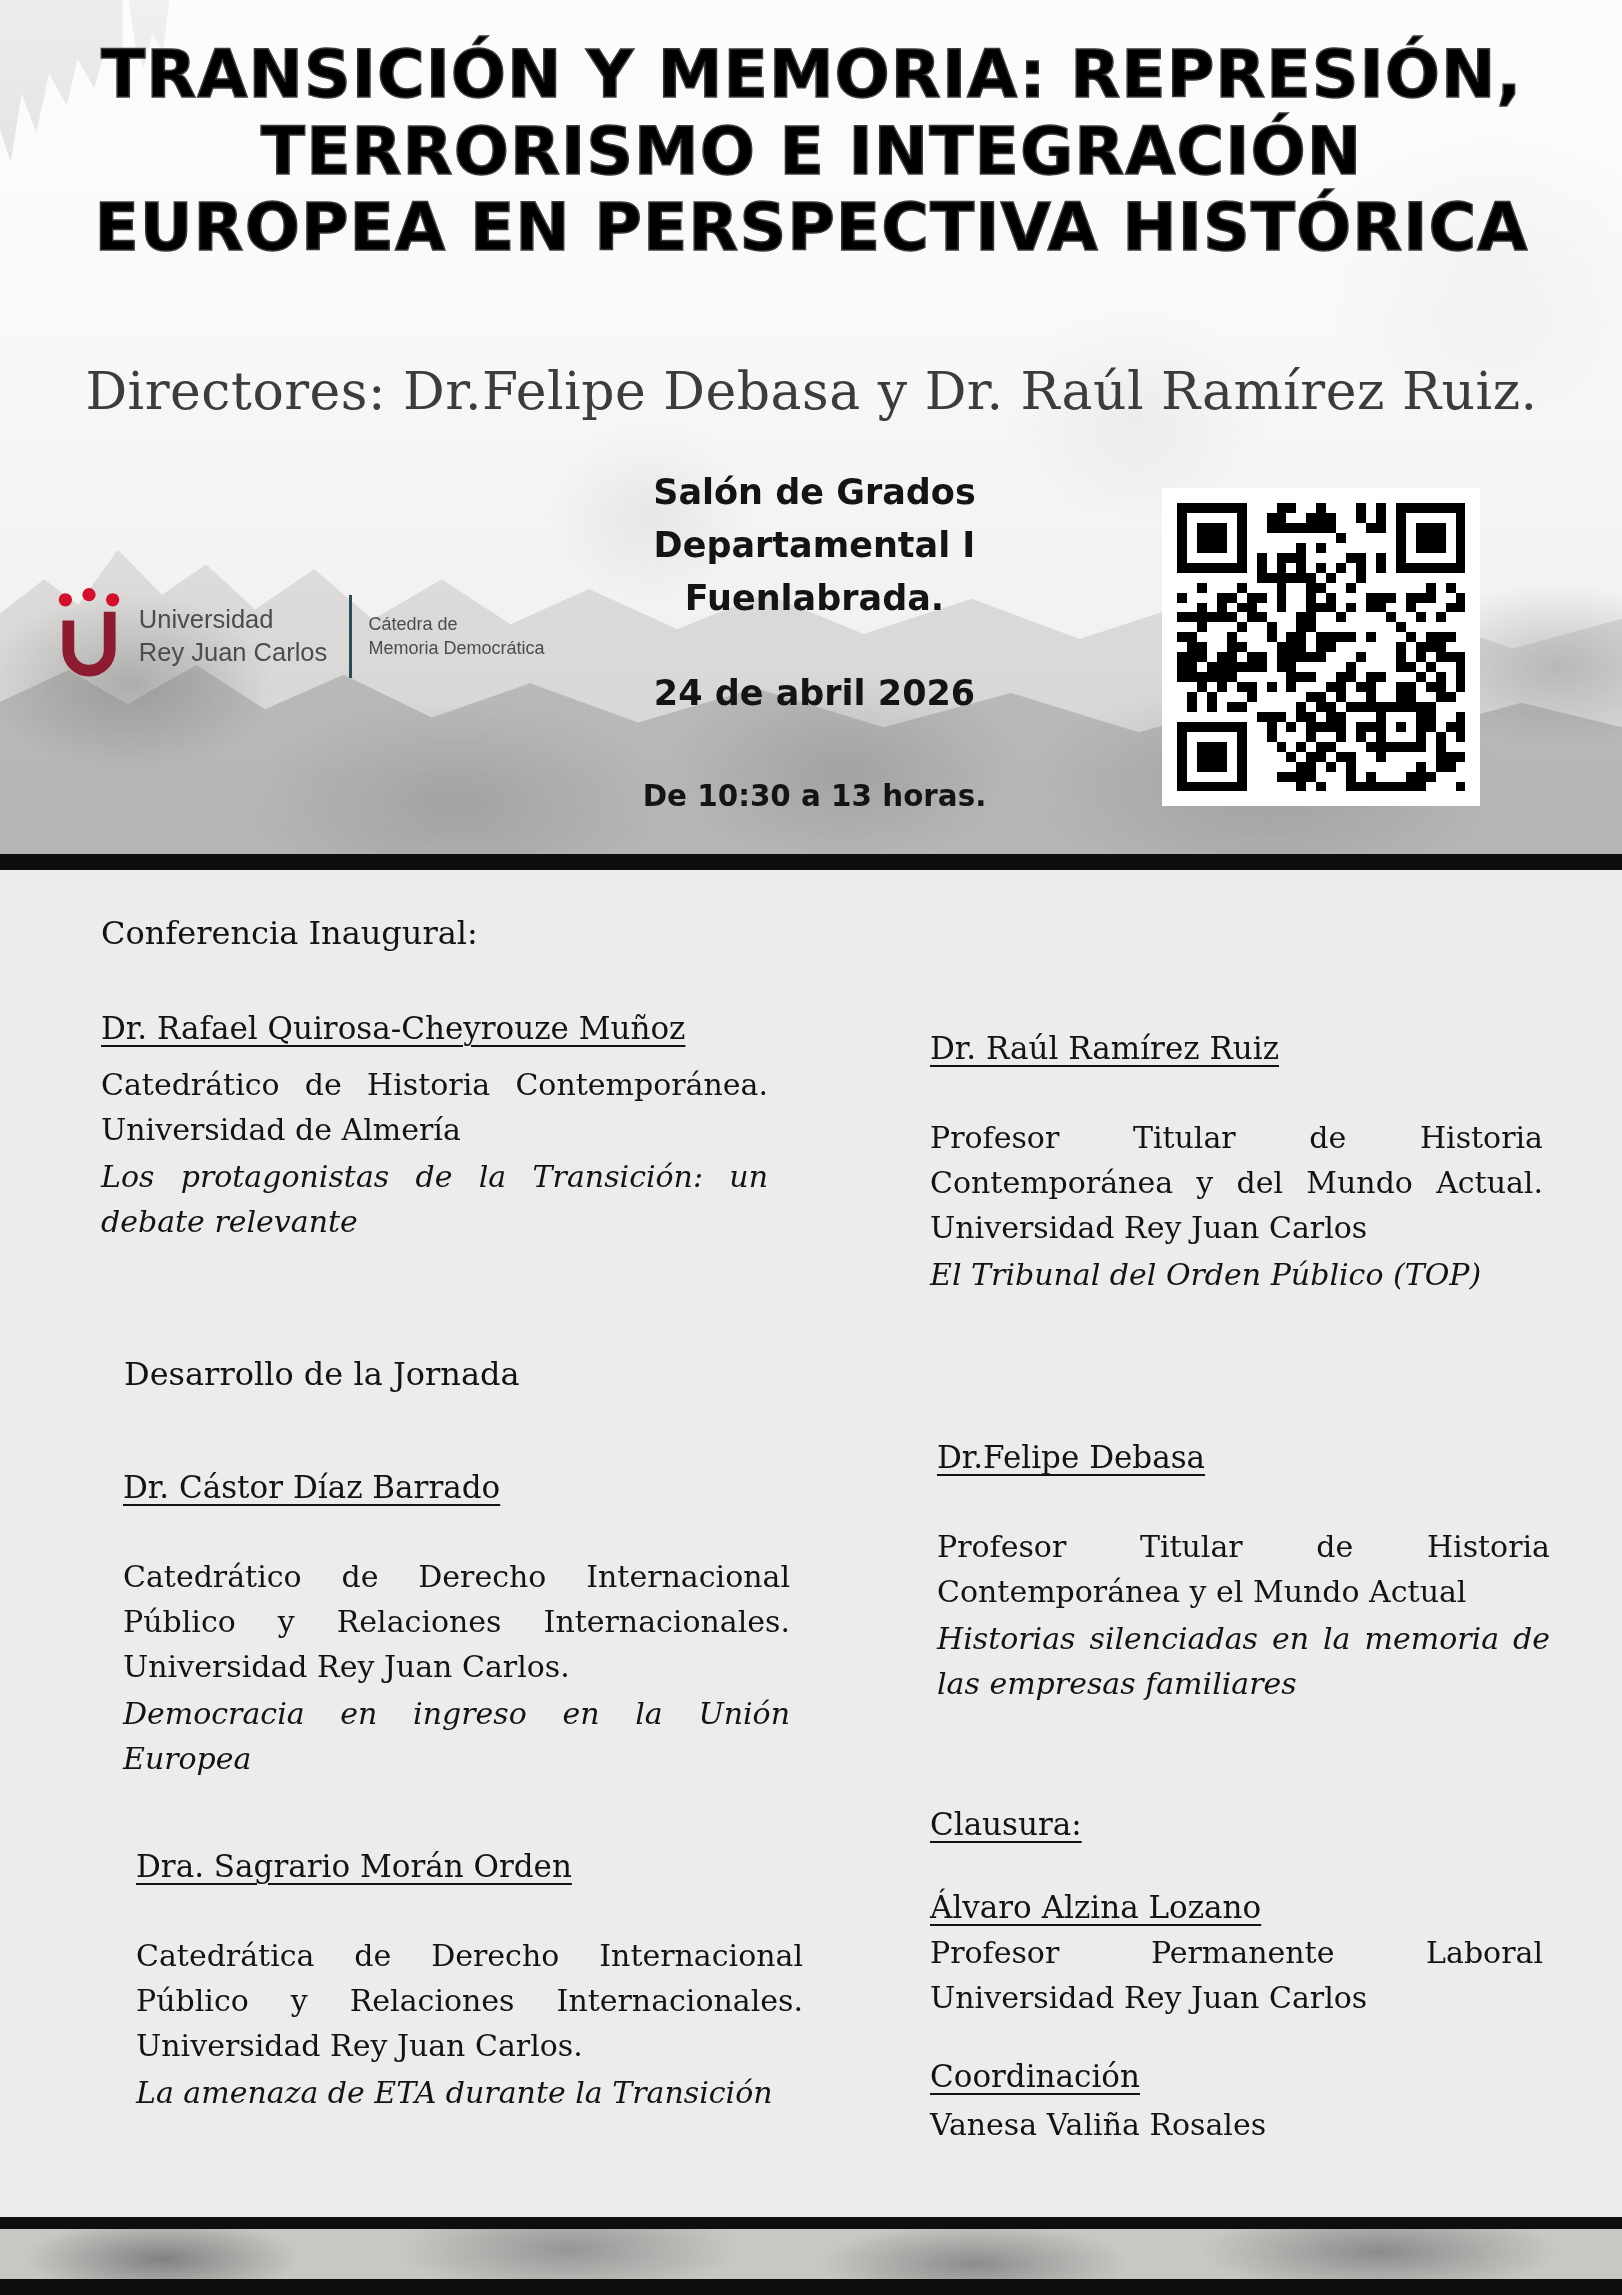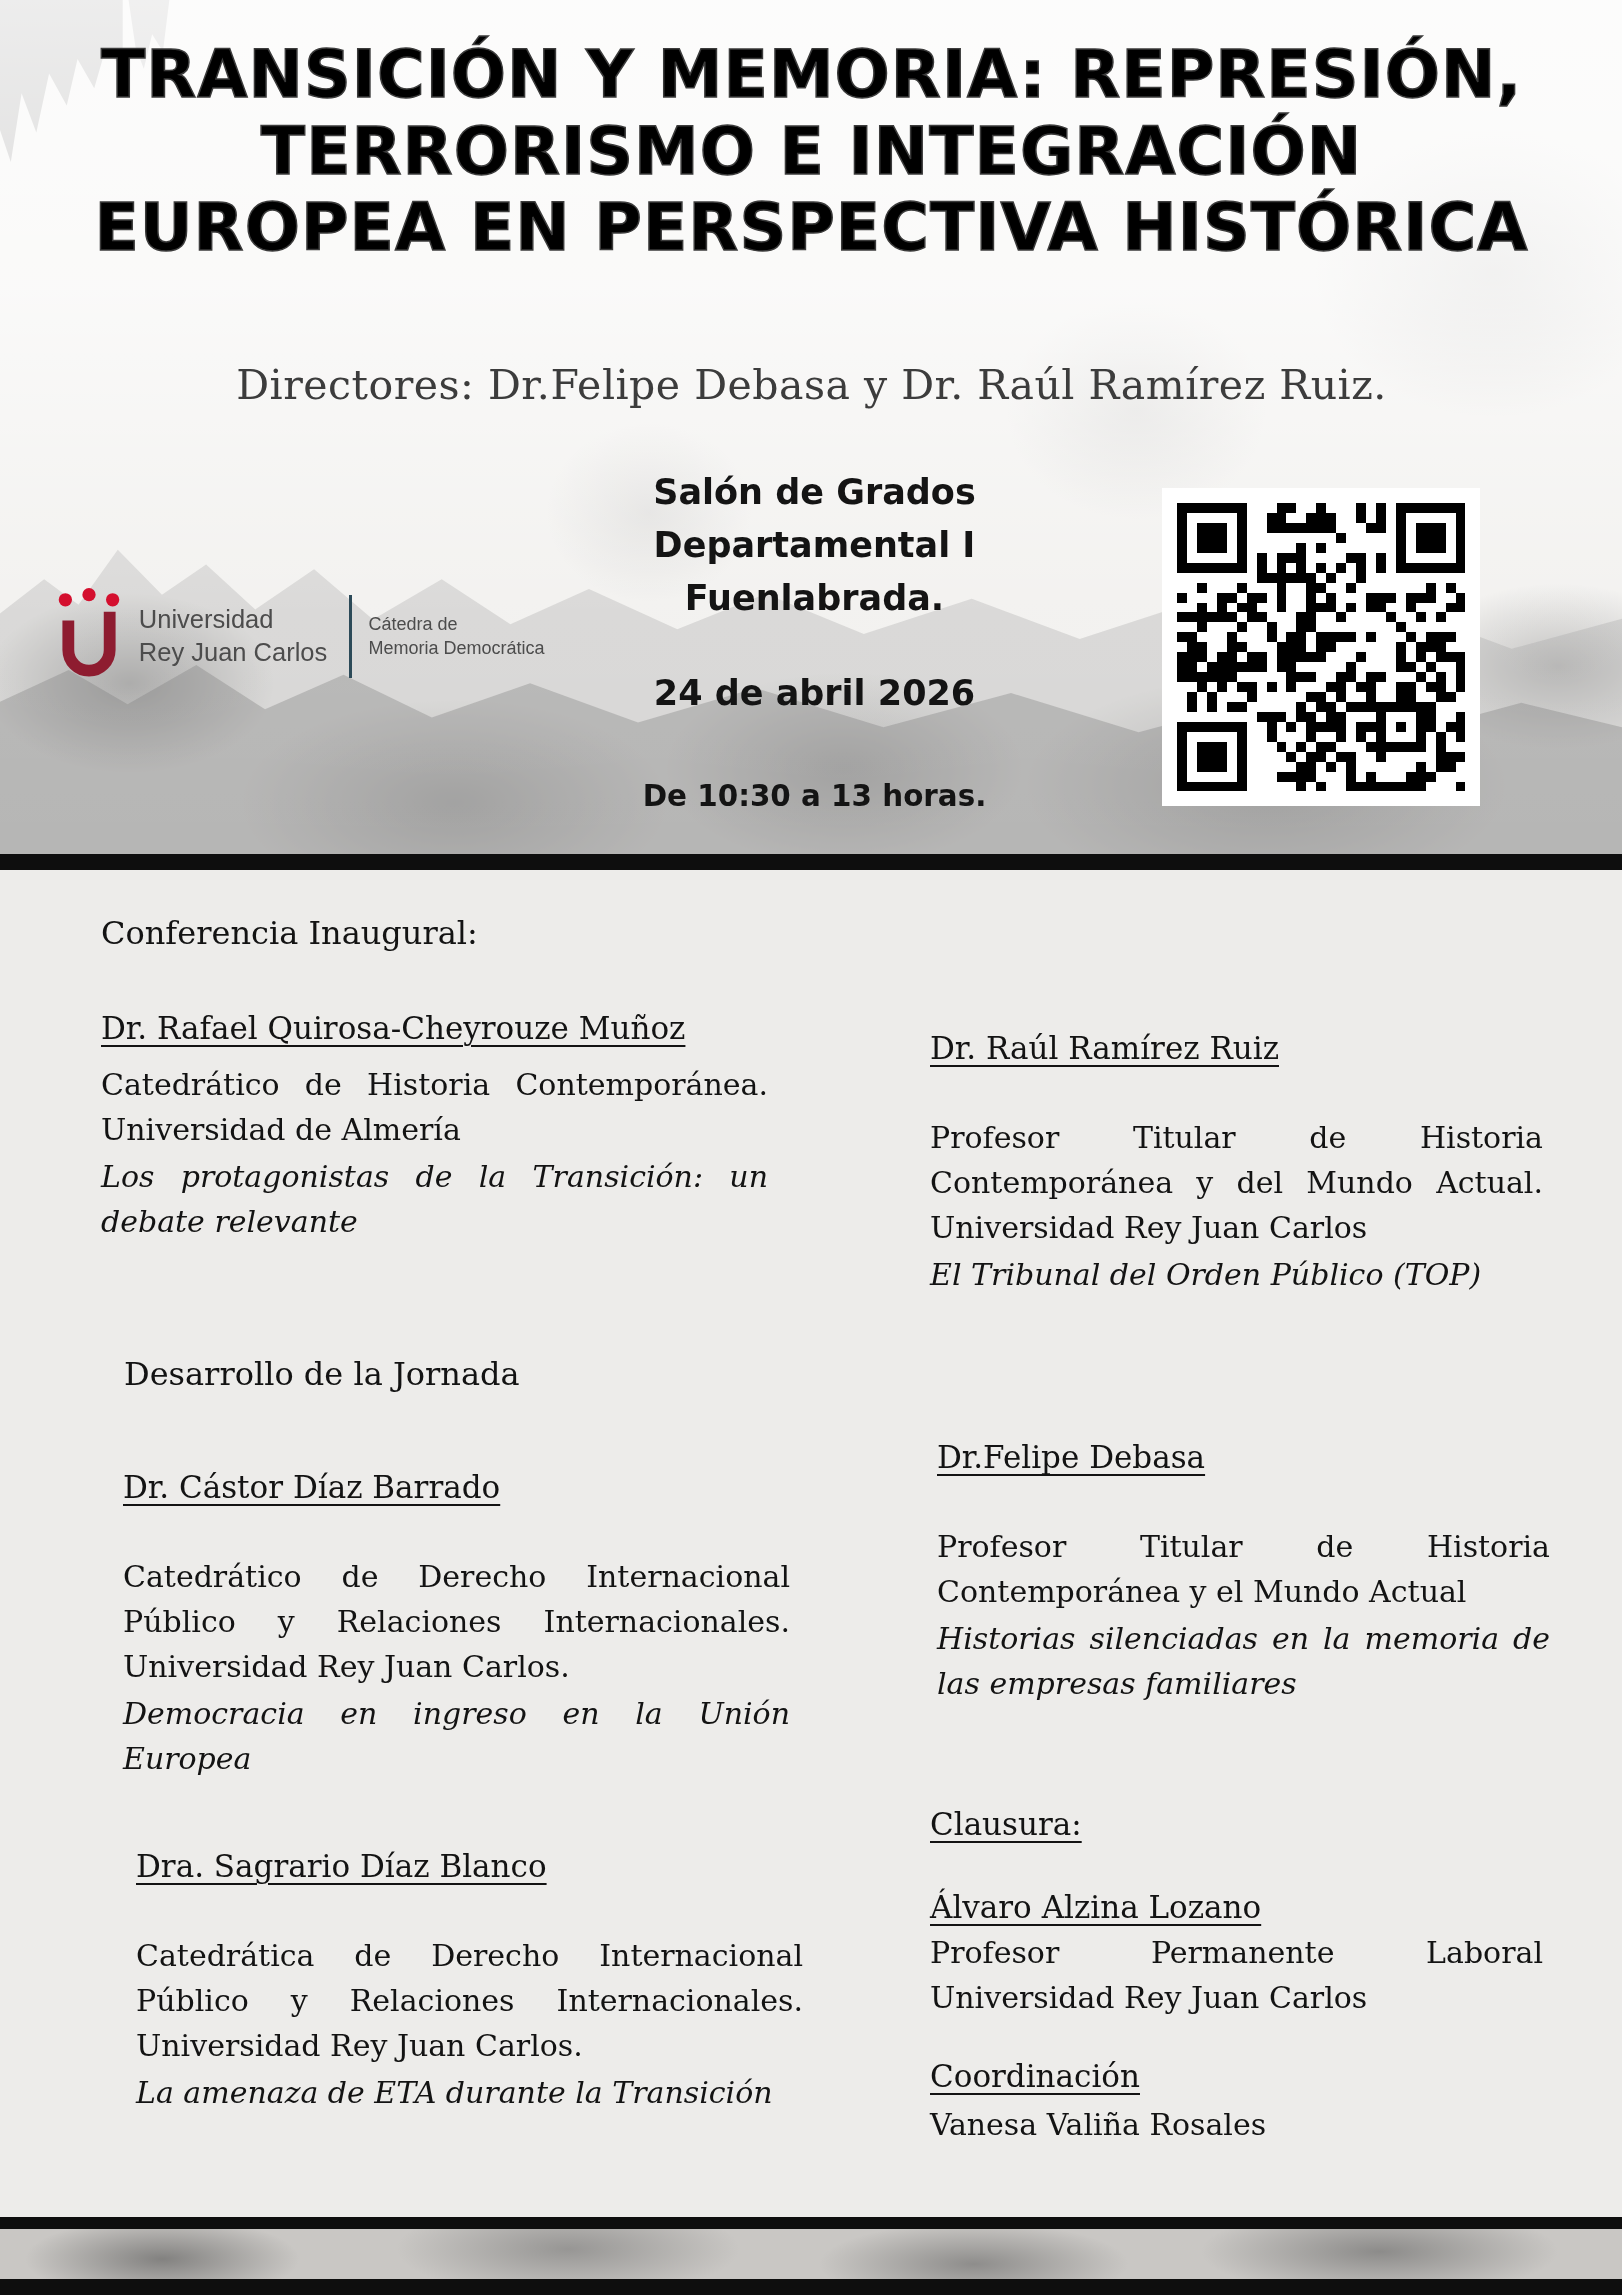--- a/index.html
+++ b/index.html
@@ -39,21 +39,21 @@
   
   .title-wrap { position:absolute; top:37px; left:0; width:1623px; text-align:center; }
   .title-line {
     font-family:"DejaVu Sans","Liberation Sans",sans-serif;
     font-weight:bold; font-size:65px; line-height:1.18;
     color:#000000; letter-spacing:1px;
     -webkit-text-stroke:1.5px #3b3b3b;
   }
   .directors {
     position:absolute; top:361px; left:0; width:1623px; text-align:center;
-    font-size:41px; color:#3c3c3c; letter-spacing:0.5px;
+    font-size:52px; color:#3c3c3c; letter-spacing:0.5px;
   }
   .venue-wrap {
     position:absolute; top:466px; left:569px; width:491px; text-align:center;
     font-family:"DejaVu Sans","Liberation Sans",sans-serif;
     font-weight:bold; color:#141414;
   }
   .venue-line { font-size:35px; line-height:53px;text-align:center; }
   .event-date {
     position:absolute; top:673px; left:569px; width:491px; text-align:center;
     font-family:"DejaVu Sans","Liberation Sans",sans-serif;
@@ -517,21 +517,21 @@
     <div class="speaker-talk">Historias silenciadas en la memoria de las empresas familiares</div>
   </div>
 
   <div class="block" style="top:1449px; left:123px; width:667px;">
     <div class="speaker-name gap-lg">Dr. Cástor Díaz Barrado</div>
     <div class="speaker-role">Catedrático de Derecho Internacional Público y Relaciones Internacionales. Universidad Rey Juan Carlos.</div>
     <div class="speaker-talk">Democracia en ingreso en la Unión Europea</div>
   </div>
 
   <div class="block" style="top:1828px; left:136px; width:667px;">
-    <div class="speaker-name gap-lg">Dra. Sagrario Díaz Blanco</div>
+    <div class="speaker-name gap-lg">Dra. Sagrario Morán Orden</div>
     <div class="speaker-role">Catedrática de Derecho Internacional Público y Relaciones Internacionales. Universidad Rey Juan Carlos.</div>
     <div class="speaker-talk">La amenaza de ETA durante la Transición</div>
   </div>
 
   <div class="block" style="top:1806px; left:930px; width:613px;">
     <div class="mini-heading">Clausura:</div>
     <div class="speaker-name" style="margin-bottom:4.9px;">Álvaro Alzina Lozano</div>
     <div class="speaker-role role-gap">Profesor Permanente Laboral Universidad Rey Juan Carlos</div>
     <div class="coord-heading">Coordinación</div>
     <div class="coord-name">Vanesa Valiña Rosales</div>

